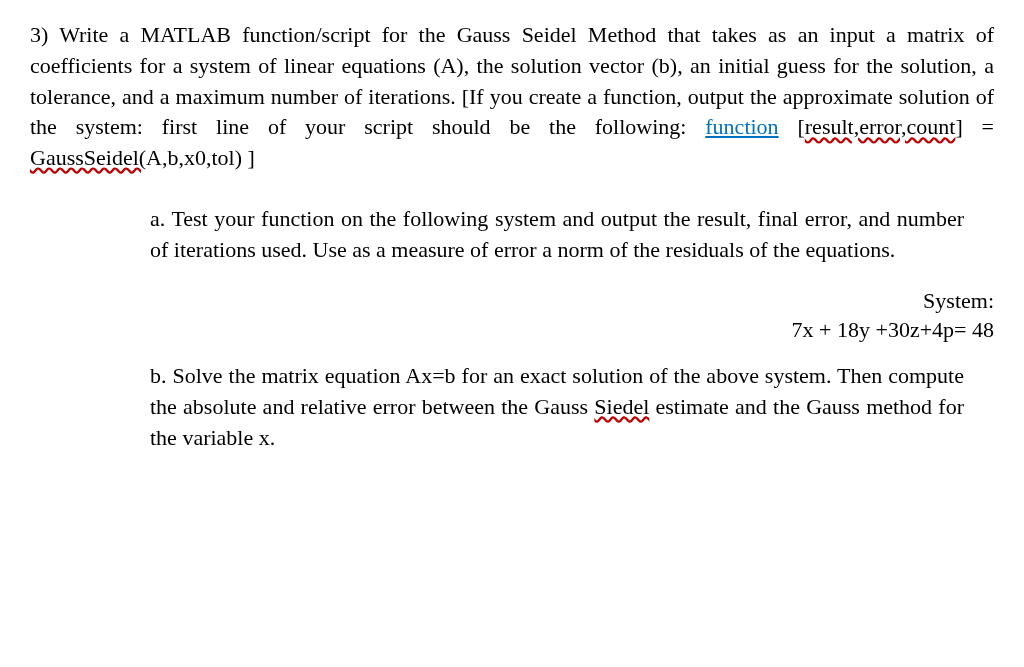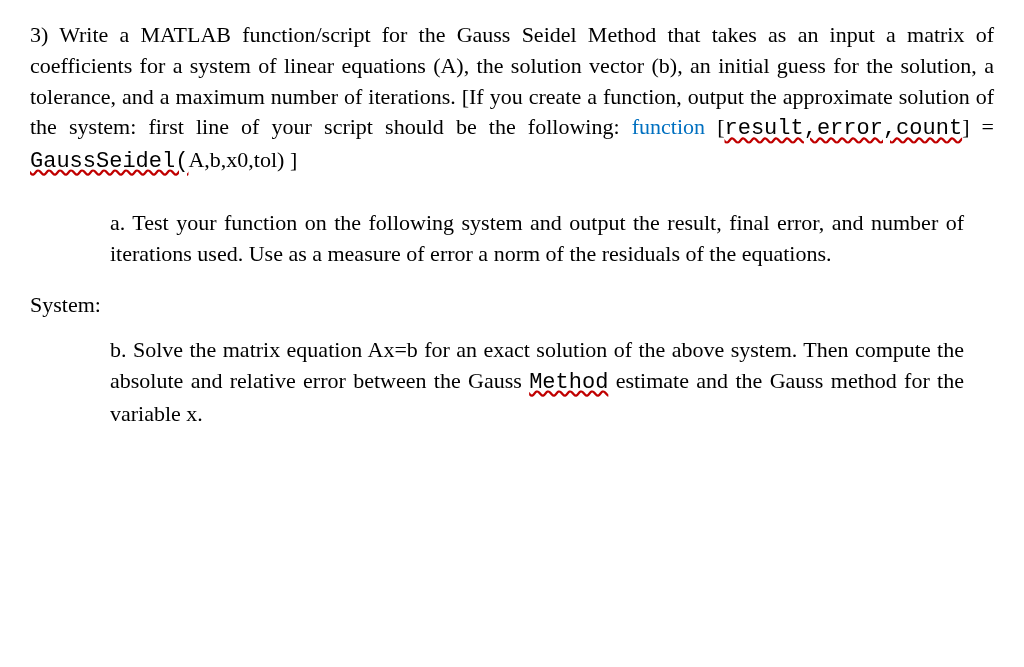--- a/index.html
+++ b/index.html
@@ -12,52 +12,53 @@
       color: #000000;
       width: 1024px;
       box-sizing: border-box;
     }
     .main-para {
       text-align: justify;
       margin-bottom: 30px;
     }
     .func-kw {
       color: #0070c0;
+      text-decoration: underline;
     }
     .underline-wavy {
       text-decoration-line: underline;
       text-decoration-style: wavy;
       text-decoration-color: #c00000;
-      font-family: Liberation Mono, monospace;
     }
     .sub-item {
-      margin-left: 80px;
+      margin-left: 120px;
       margin-right: 30px;
       text-align: justify;
       margin-bottom: 20px;
     }
     .sub-label {
       display: inline;
     }
     .system-block {
-      text-align: left;
+      text-align: right;
       margin: 16px 0;
       line-height: 1.35;
     }
   </style>
 </head>
 <body>
 
 <div class="main-para">
   <span>3)</span><span> Write a MATLAB function/script for the Gauss Seidel Method that takes as an input a matrix of coefficients for a system of linear equations (A), the solution vector (b), an initial guess for the solution, a tolerance, and a maximum number of iterations.  [If you create a function, output the approximate solution of the system: first line of your script should be the following:  </span><span class="func-kw">function</span><span> [</span><span class="underline-wavy">result,error,count</span><span>] = </span><span class="underline-wavy">GaussSeidel(</span><span>A,b,x0,tol) ]</span>
 </div>
 
 <div class="sub-item">
   <span class="sub-label">a.</span><span>  Test your function on the following system and output the result, final error, and number of iterations used. Use as a measure of error a norm of the residuals of the equations.</span>
 </div>
 
 <div class="system-block">
   <div>System:</div>
+  <div>7x + 18y +30z+4p= 48</div>
 </div>
 
 <div class="sub-item">
-  <span class="sub-label">b.</span><span>  Solve the matrix equation Ax=b for an exact solution of the above system. Then compute the absolute and relative error between the Gauss </span><span class="underline-wavy">Method</span><span> estimate and the Gauss method for the variable x.</span>
+  <span class="sub-label">b.</span><span>  Solve the matrix equation Ax=b for an exact solution of the above system. Then compute the absolute and relative error between the Gauss </span><span class="underline-wavy">Siedel</span><span> estimate and the Gauss method for the variable x.</span>
 </div>
 
 </body></html>

